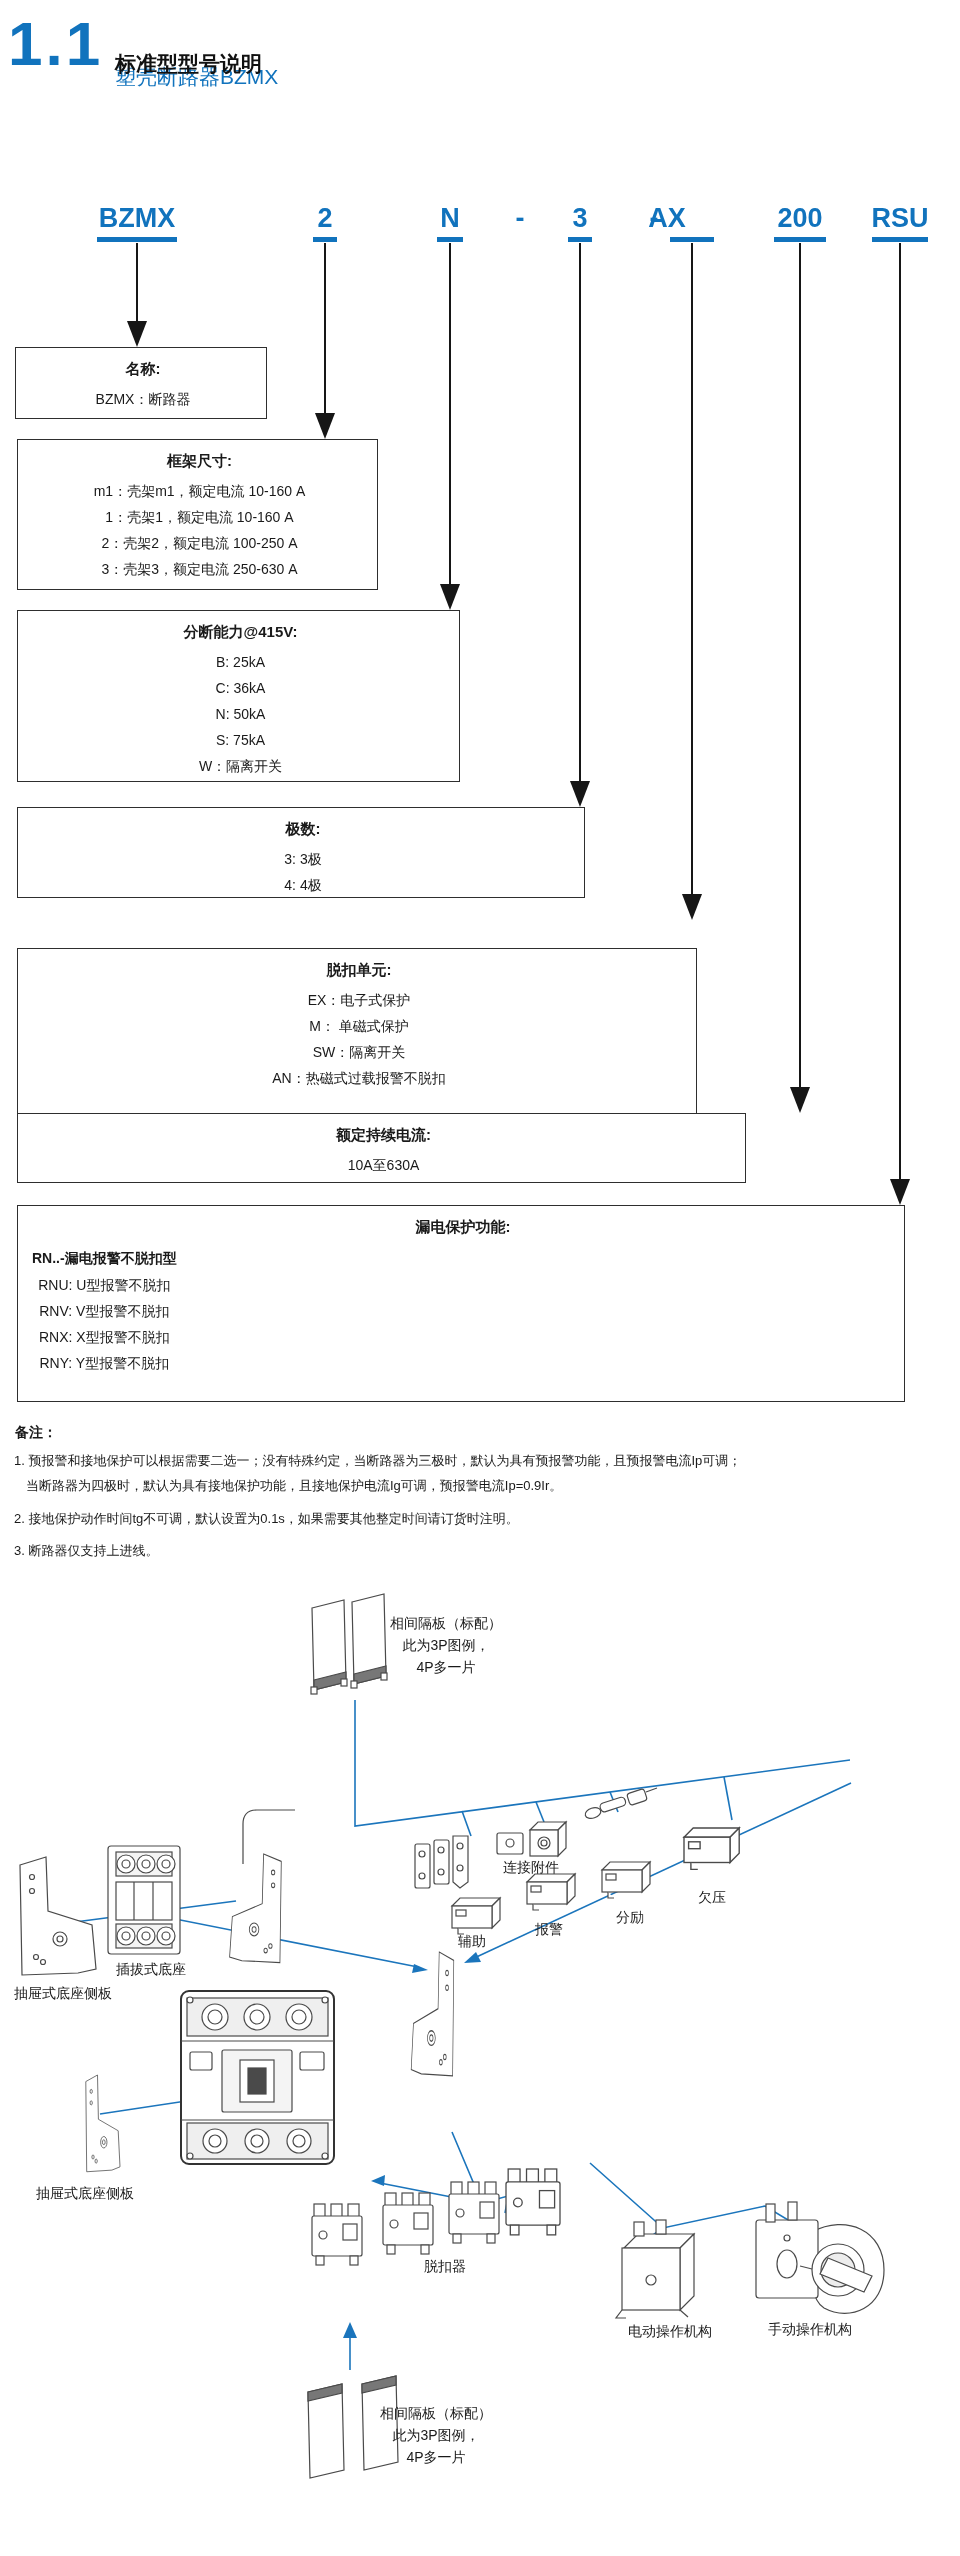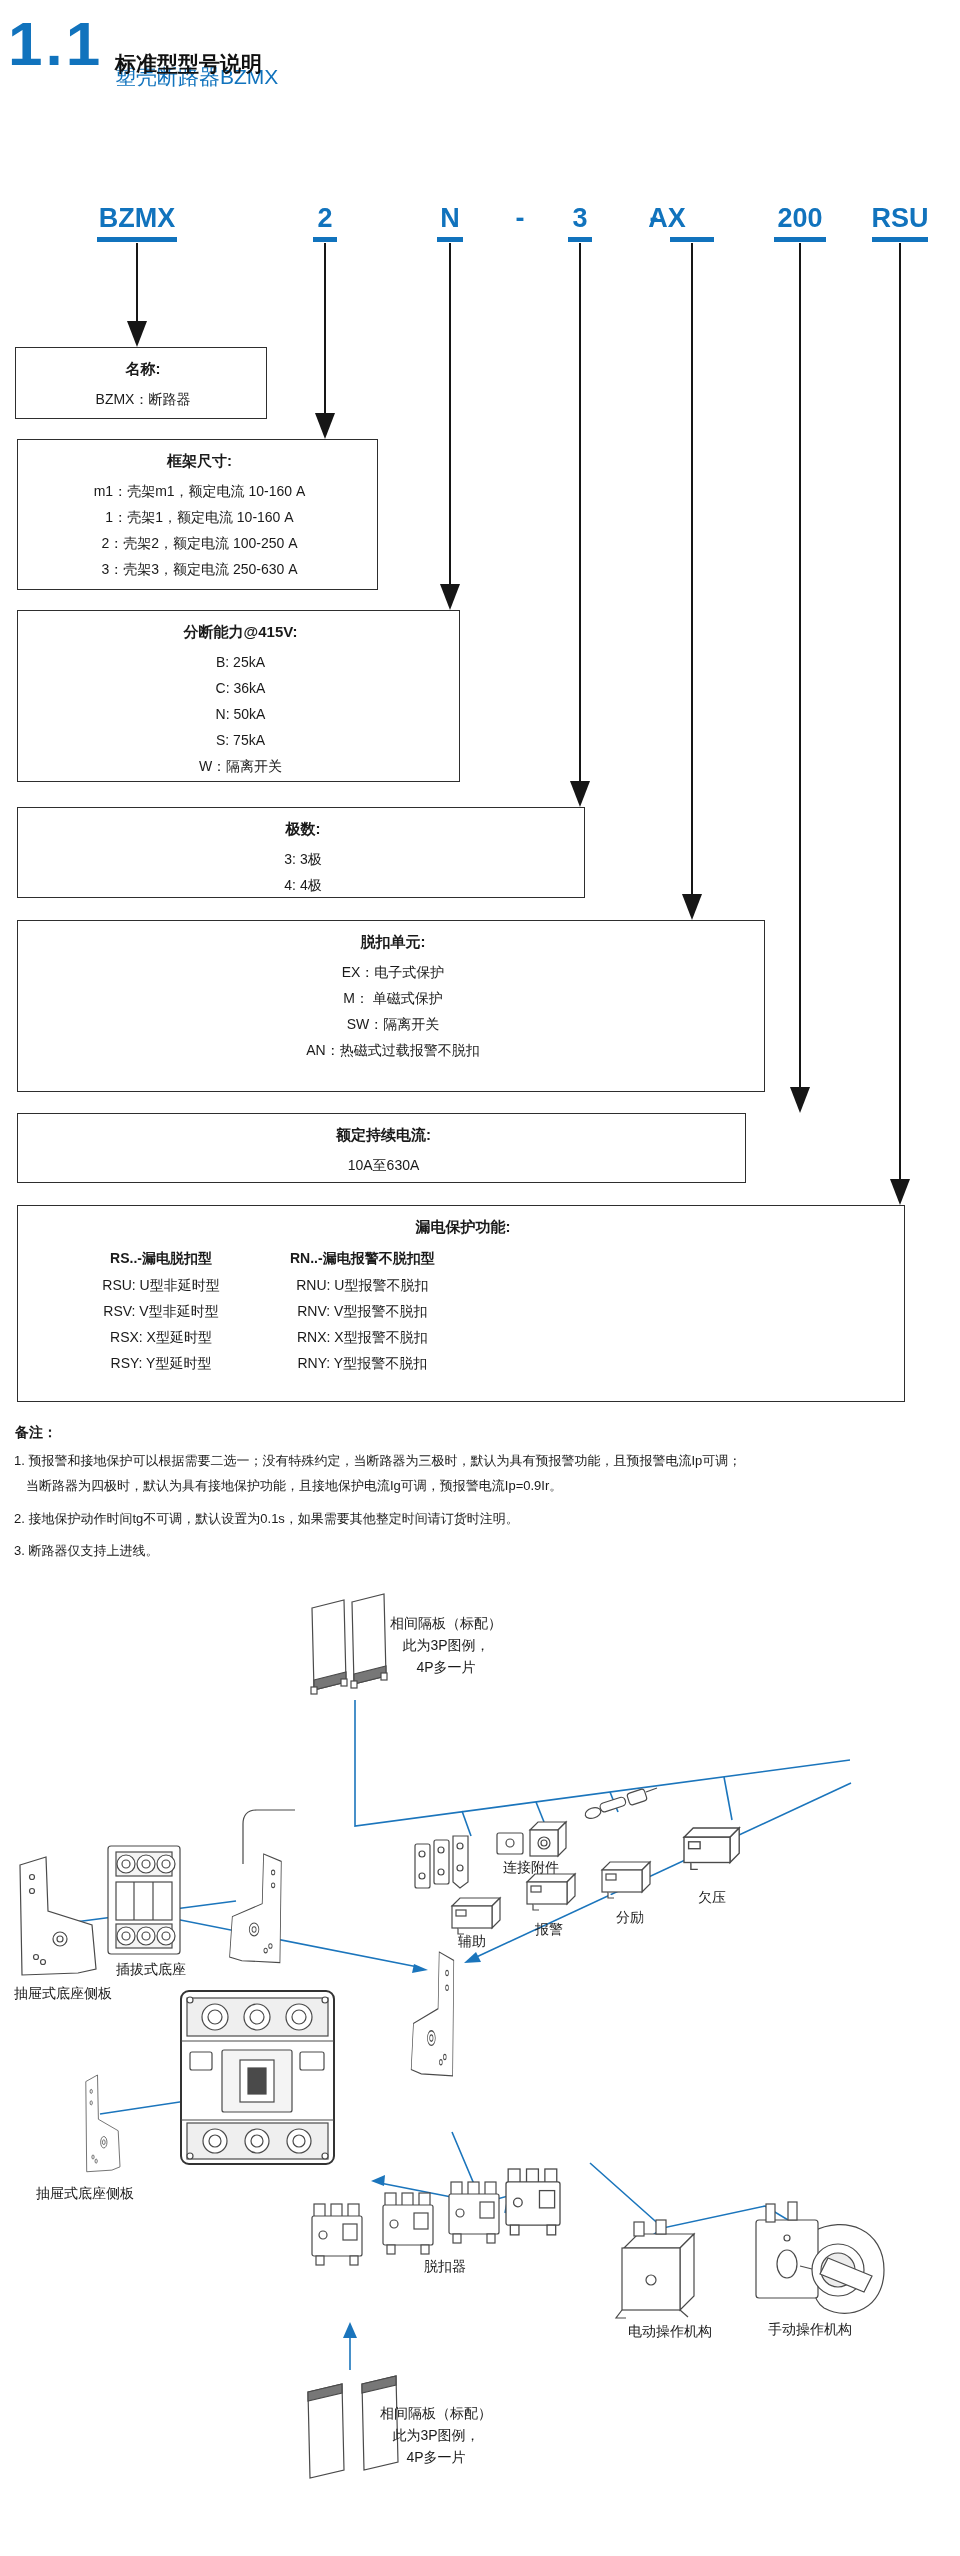--- a/index.html
+++ b/index.html
@@ -106,43 +106,36 @@
     <div class="box-line">S: 75kA</div>
     <div class="box-line">W：隔离开关</div>
   </div>
 
   <div class="info-box" style="left:17px;top:807px;width:568px;height:91px">
     <div class="box-title">极数:</div>
     <div class="box-line">3: 3极</div>
     <div class="box-line">4: 4极</div>
   </div>
 
-  <div class="info-box" style="left:17px;top:920px;width:748px;height:172px">
+  <div class="info-box" style="left:17px;top:948px;width:680px;height:172px">
     <div class="box-title">脱扣单元:</div>
     <div class="box-line">EX：电子式保护</div>
     <div class="box-line">M： 单磁式保护</div>
     <div class="box-line">SW：隔离开关</div>
     <div class="box-line">AN：热磁式过载报警不脱扣</div>
   </div>
 
   <div class="info-box" style="left:17px;top:1113px;width:729px;height:70px">
     <div class="box-title">额定持续电流:</div>
     <div class="box-line">10A至630A</div>
   </div>
 
   <div class="info-box" style="left:17px;top:1205px;width:888px;height:197px">
     <div class="box-title">漏电保护功能:</div>
     <div style="display:flex">
-      <div style="width:258px">
-        <div class="col-head">RS..-漏电脱扣型</div>
-        <div class="box-line">RSU: U型非延时型</div>
-        <div class="box-line">RSV: V型非延时型</div>
-        <div class="box-line">RSX: X型延时型</div>
-        <div class="box-line">RSY: Y型延时型</div>
-      </div>
       <div>
         <div class="col-head">RN..-漏电报警不脱扣型</div>
         <div class="box-line">RNU: U型报警不脱扣</div>
         <div class="box-line">RNV: V型报警不脱扣</div>
         <div class="box-line">RNX: X型报警不脱扣</div>
         <div class="box-line">RNY: Y型报警不脱扣</div>
       </div>
     </div>
   </div>
 

